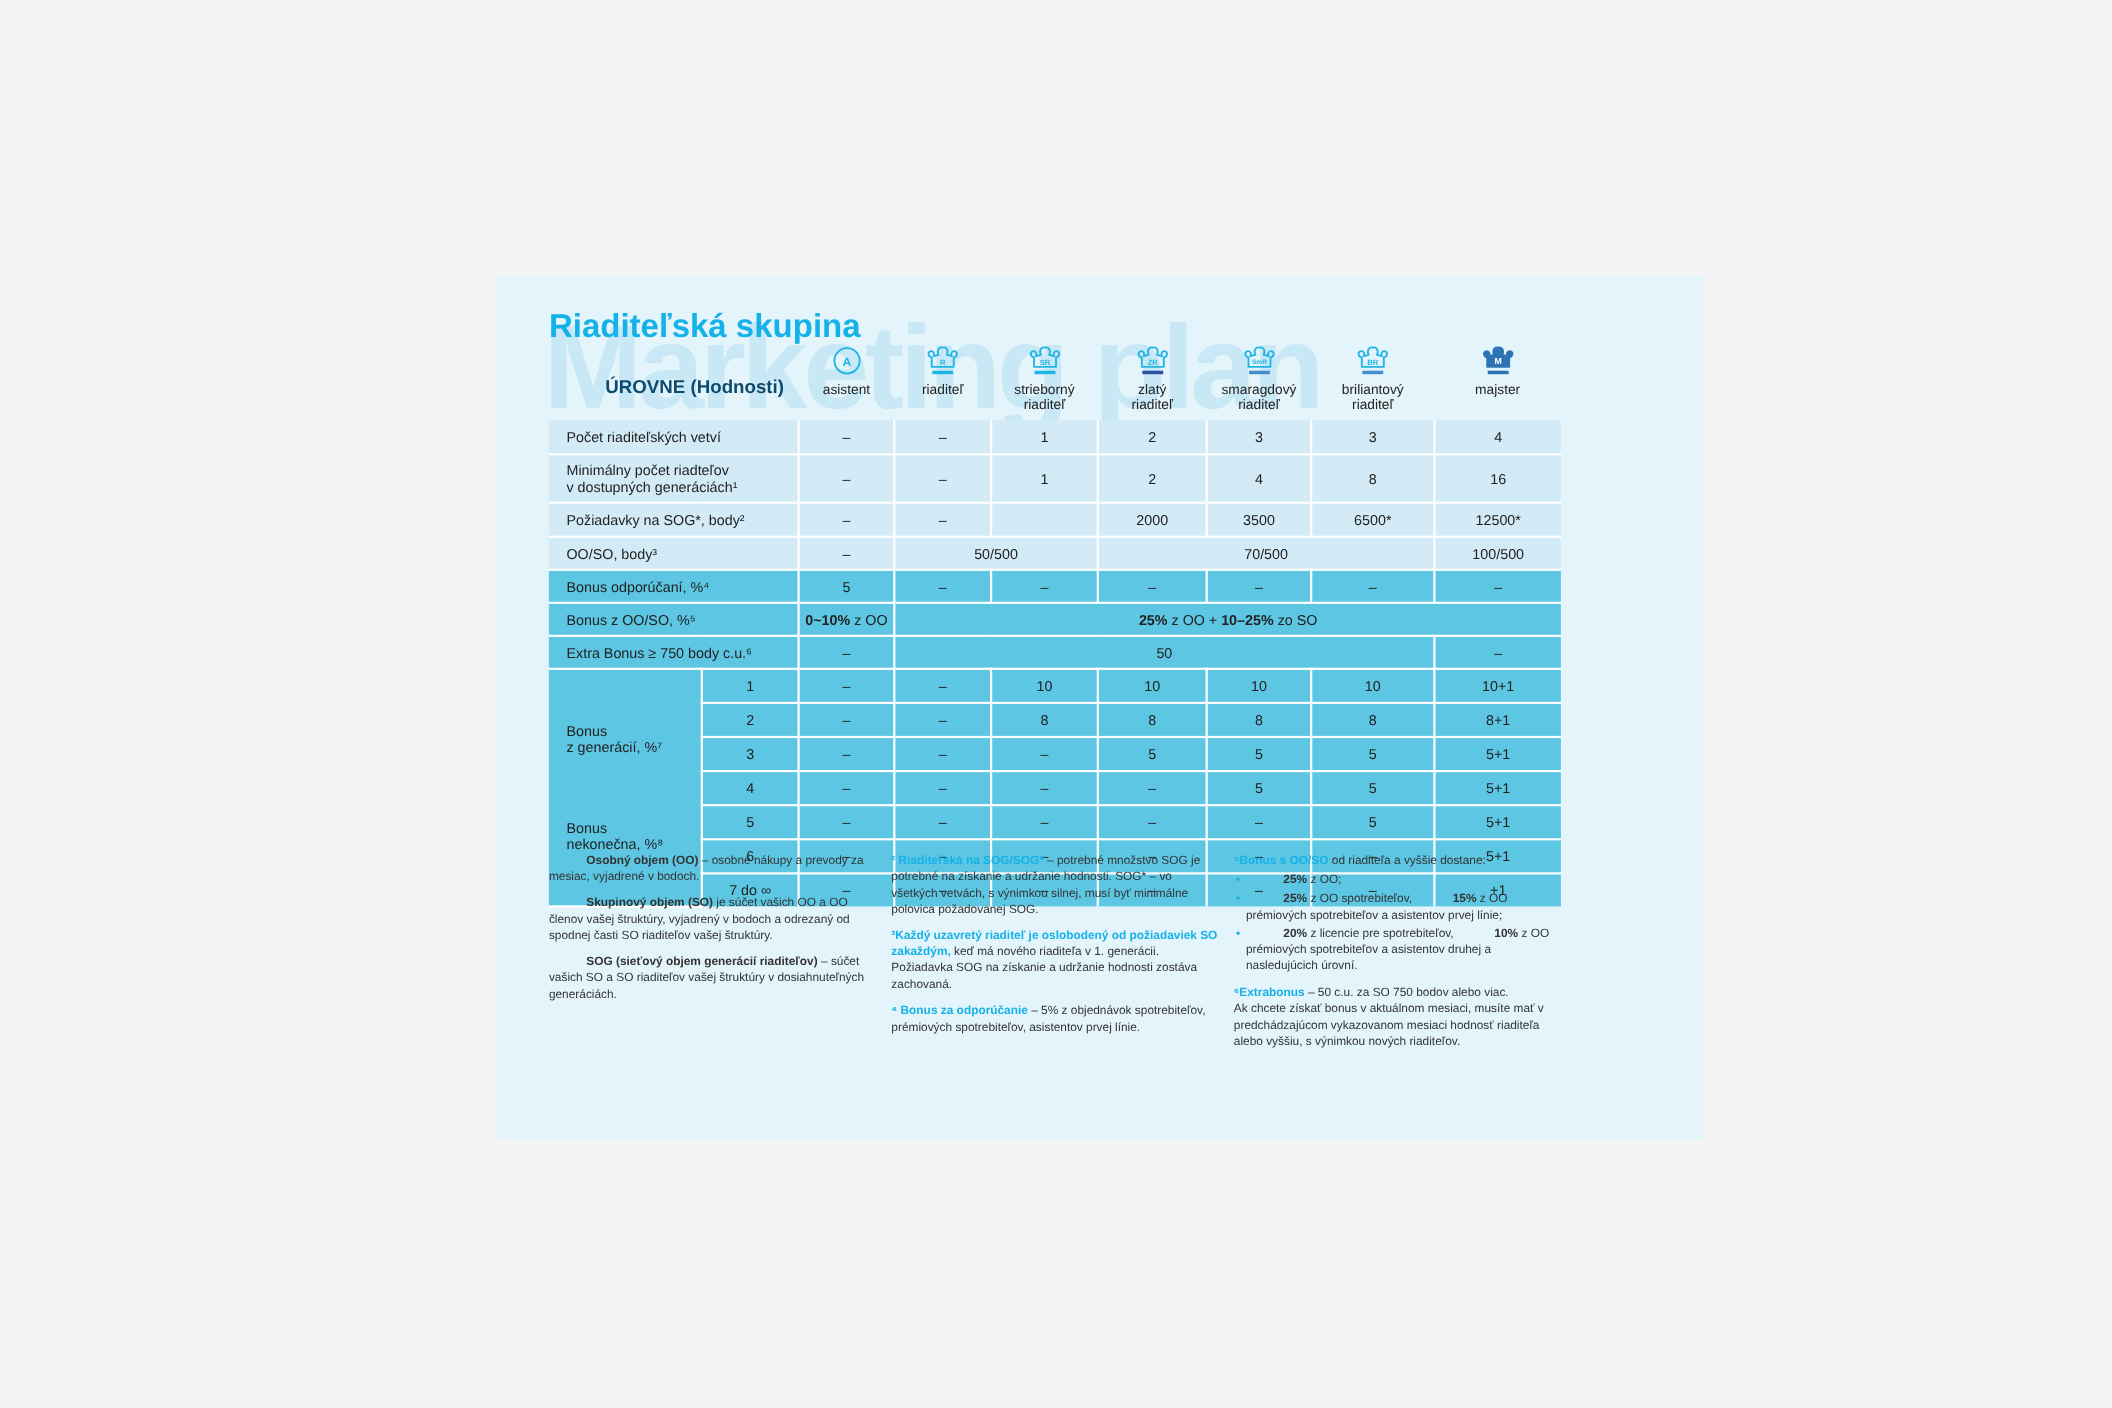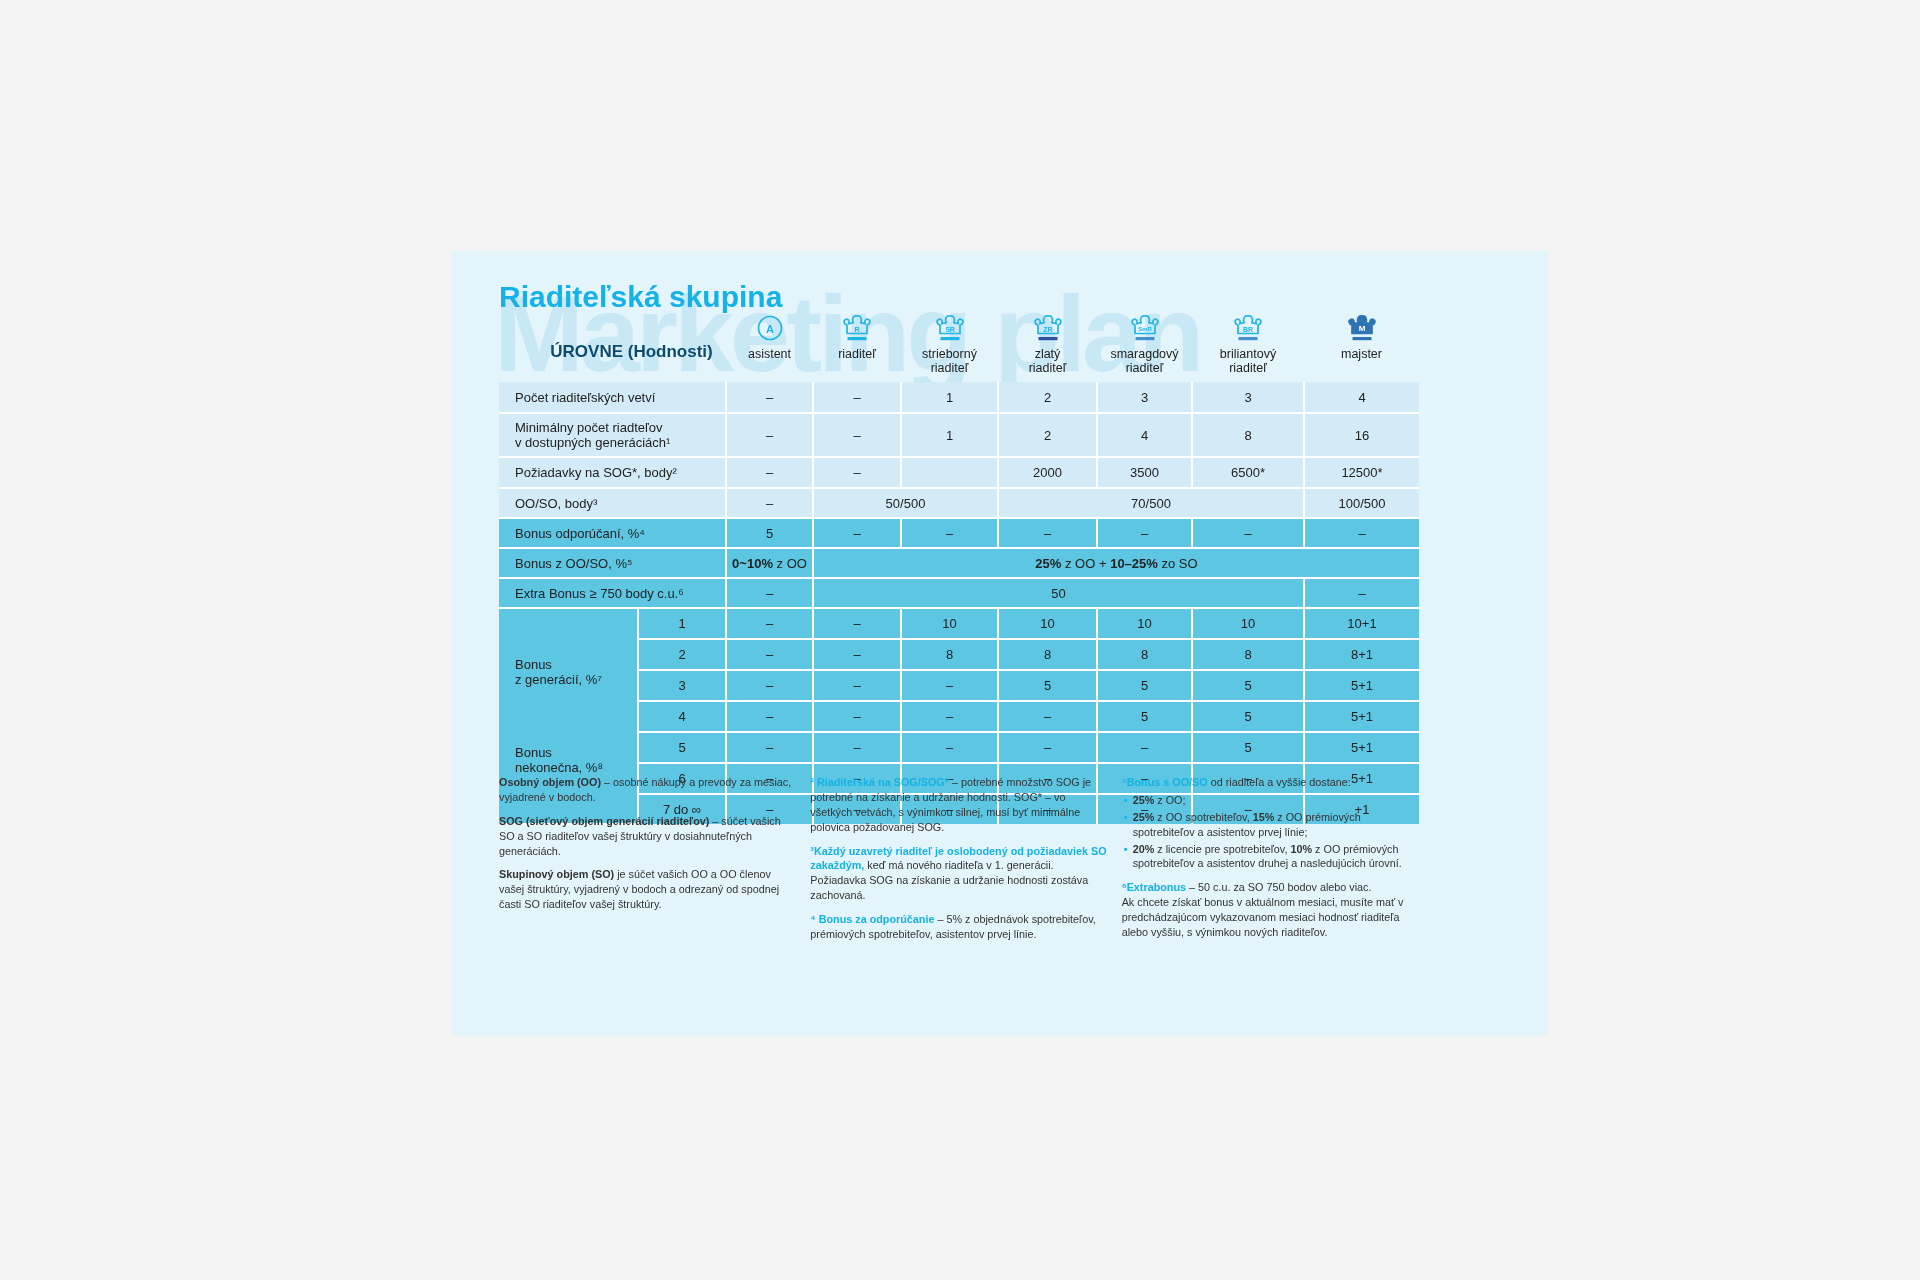--- a/index.html
+++ b/index.html
@@ -55,21 +55,21 @@
   .genwrap{
     display:flex;flex-direction:column;justify-content:space-around;
     height:176px;padding-left:16px;white-space:pre-line;text-align:left;line-height:15px;
   }
   .fnotes{
     position:absolute;left:47px;top:524px;width:922px;z-index:1;
     display:flex;gap:12px;
   }
   .fcol{flex:1;font-size:10.8px;line-height:1.38;color:#333;}
   .fcol p{margin:0 0 9px;}
-  .ld{font-weight:700;}
+  .ld{font-weight:700;margin-left:34px;}
   .cy{font-weight:700;color:#14b2e8;}
   .bullet{position:relative;padding-left:11px;margin:0 0 2px;}
   .bullet::before{content:"\2022";position:absolute;left:2px;top:0;color:#14b2e8;font-weight:700;}
   .crown-letter{font-weight:700;}
 </style>
 </head>
 <body>
 
 <div class="doc">
 
@@ -327,22 +327,22 @@
         <td>–</td>
         <td>–</td>
         <td>+1</td>
       </tr>
     </tbody>
   </table>
 
   <div class="fnotes">
     <div class="fcol">
       <p><span class="ld">Osobný objem (OO)</span><span> – osobné nákupy a prevody za mesiac, vyjadrené v bodoch.</span></p>
+      <p><span class="ld">Skupinový objem (SO)</span><span> je súčet vašich OO a OO členov vašej štruktúry, vyjadrený v bodoch a odrezaný od spodnej časti SO riaditeľov vašej štruktúry.</span></p>
       <p><span class="ld">SOG (sieťový objem generácií riaditeľov)</span><span> – súčet vašich SO a SO riaditeľov vašej štruktúry v dosiahnuteľných generáciách.</span></p>
-      <p><span class="ld">Skupinový objem (SO)</span><span> je súčet vašich OO a OO členov vašej štruktúry, vyjadrený v bodoch a odrezaný od spodnej časti SO riaditeľov vašej štruktúry.</span></p>
     </div>
     <div class="fcol">
       <p><span class="cy">² Riaditeľská na SOG/SOG*</span><span> – potrebné množstvo SOG je potrebné na získanie a udržanie hodnosti. SOG* – vo všetkých vetvách, s výnimkou silnej, musí byť minimálne polovica požadovanej SOG.</span></p>
       <p><span class="cy">³Každý uzavretý riaditeľ je oslobodený od požiadaviek SO zakaždým,</span><span> keď má nového riaditeľa v 1. generácii. Požiadavka SOG na získanie a udržanie hodnosti zostáva zachovaná.</span></p>
       <p><span class="cy">⁴ Bonus za odporúčanie</span><span> – 5% z objednávok spotrebiteľov, prémiových spotrebiteľov, asistentov prvej línie.</span></p>
     </div>
     <div class="fcol">
       <p style="margin-bottom:3px"><span class="cy">⁵Bonus s OO/SO</span><span> od riaditeľa a vyššie dostane:</span></p>
       <div class="bullet"><span class="ld">25%</span><span> z OO;</span></div>
       <div class="bullet"><span class="ld">25%</span><span> z OO spotrebiteľov, </span><span class="ld">15%</span><span> z OO prémiových spotrebiteľov a asistentov prvej línie;</span></div>

